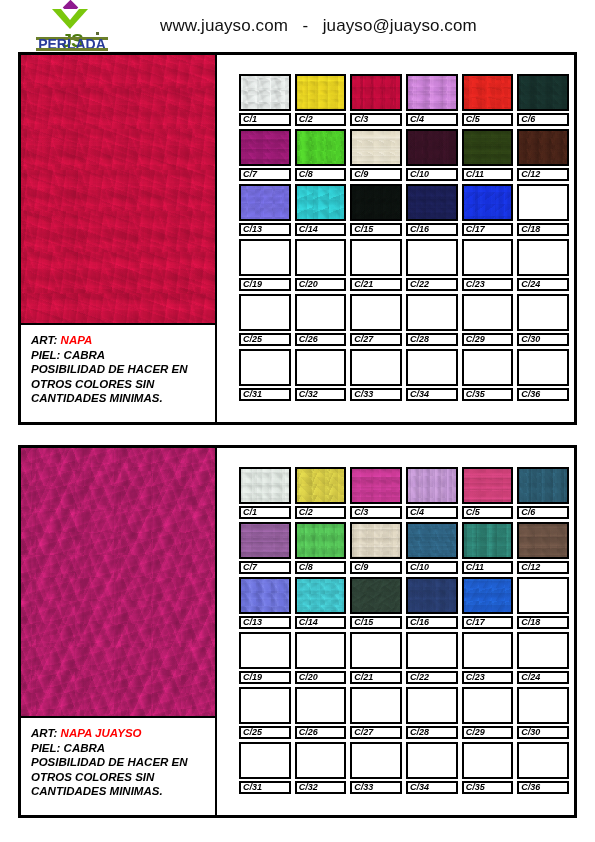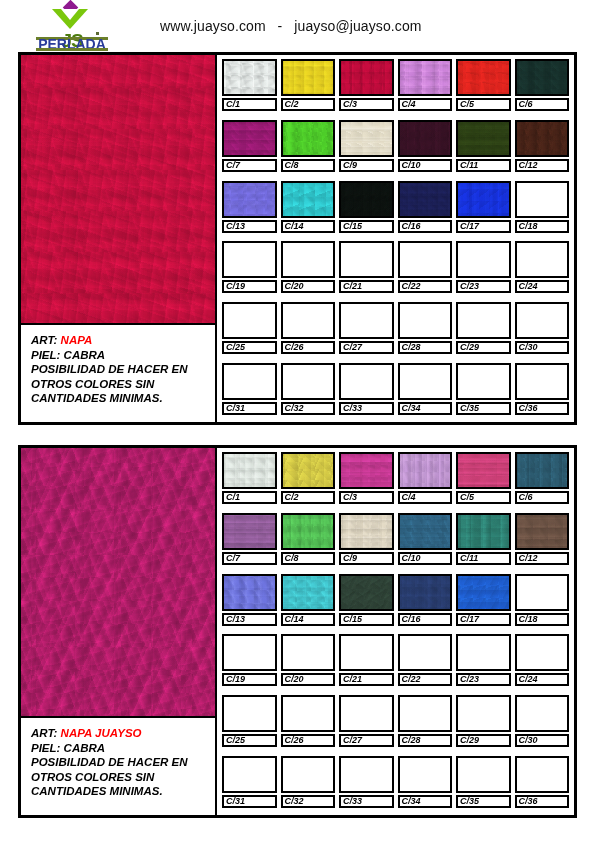--- a/index.html
+++ b/index.html
@@ -101,21 +101,21 @@
   .logo-bar-bot {
     position: absolute;
     left: 2px;
     top: 47px;
     width: 72px;
     height: 3px;
     background: #6b7f2a;
   }
   .header-contact {
     margin-left: 50px;
-    font-size: 14px;
+    font-size: 17px;
     color: #111111;
     letter-spacing: 0.1px;
     white-space: pre;
     text-align: right;
   }
 
   
   .panel {
     position: relative;
     margin: 0 18px 0 18px;
@@ -152,25 +152,25 @@
     font-weight: bold;
     font-size: 11.5px;
     line-height: 14.6px;
     color: #000000;
     box-sizing: border-box;
   }
   .info-red { color: #ff0000; }
 
   .panel-right {
     flex: 1 1 auto;
-    padding: 4px 5px 4px 5px;
+    padding: 4px 5px 4px 22px;
     box-sizing: border-box;
     display: flex;
     flex-direction: column;
-    justify-content: space-between;
+    justify-content: center;
   }
   .grid-row {
     display: flex;
     gap: 4px;
     margin-bottom: 3px;
   }
   .cell {
     flex: 1 1 0;
     min-width: 0;
   }

